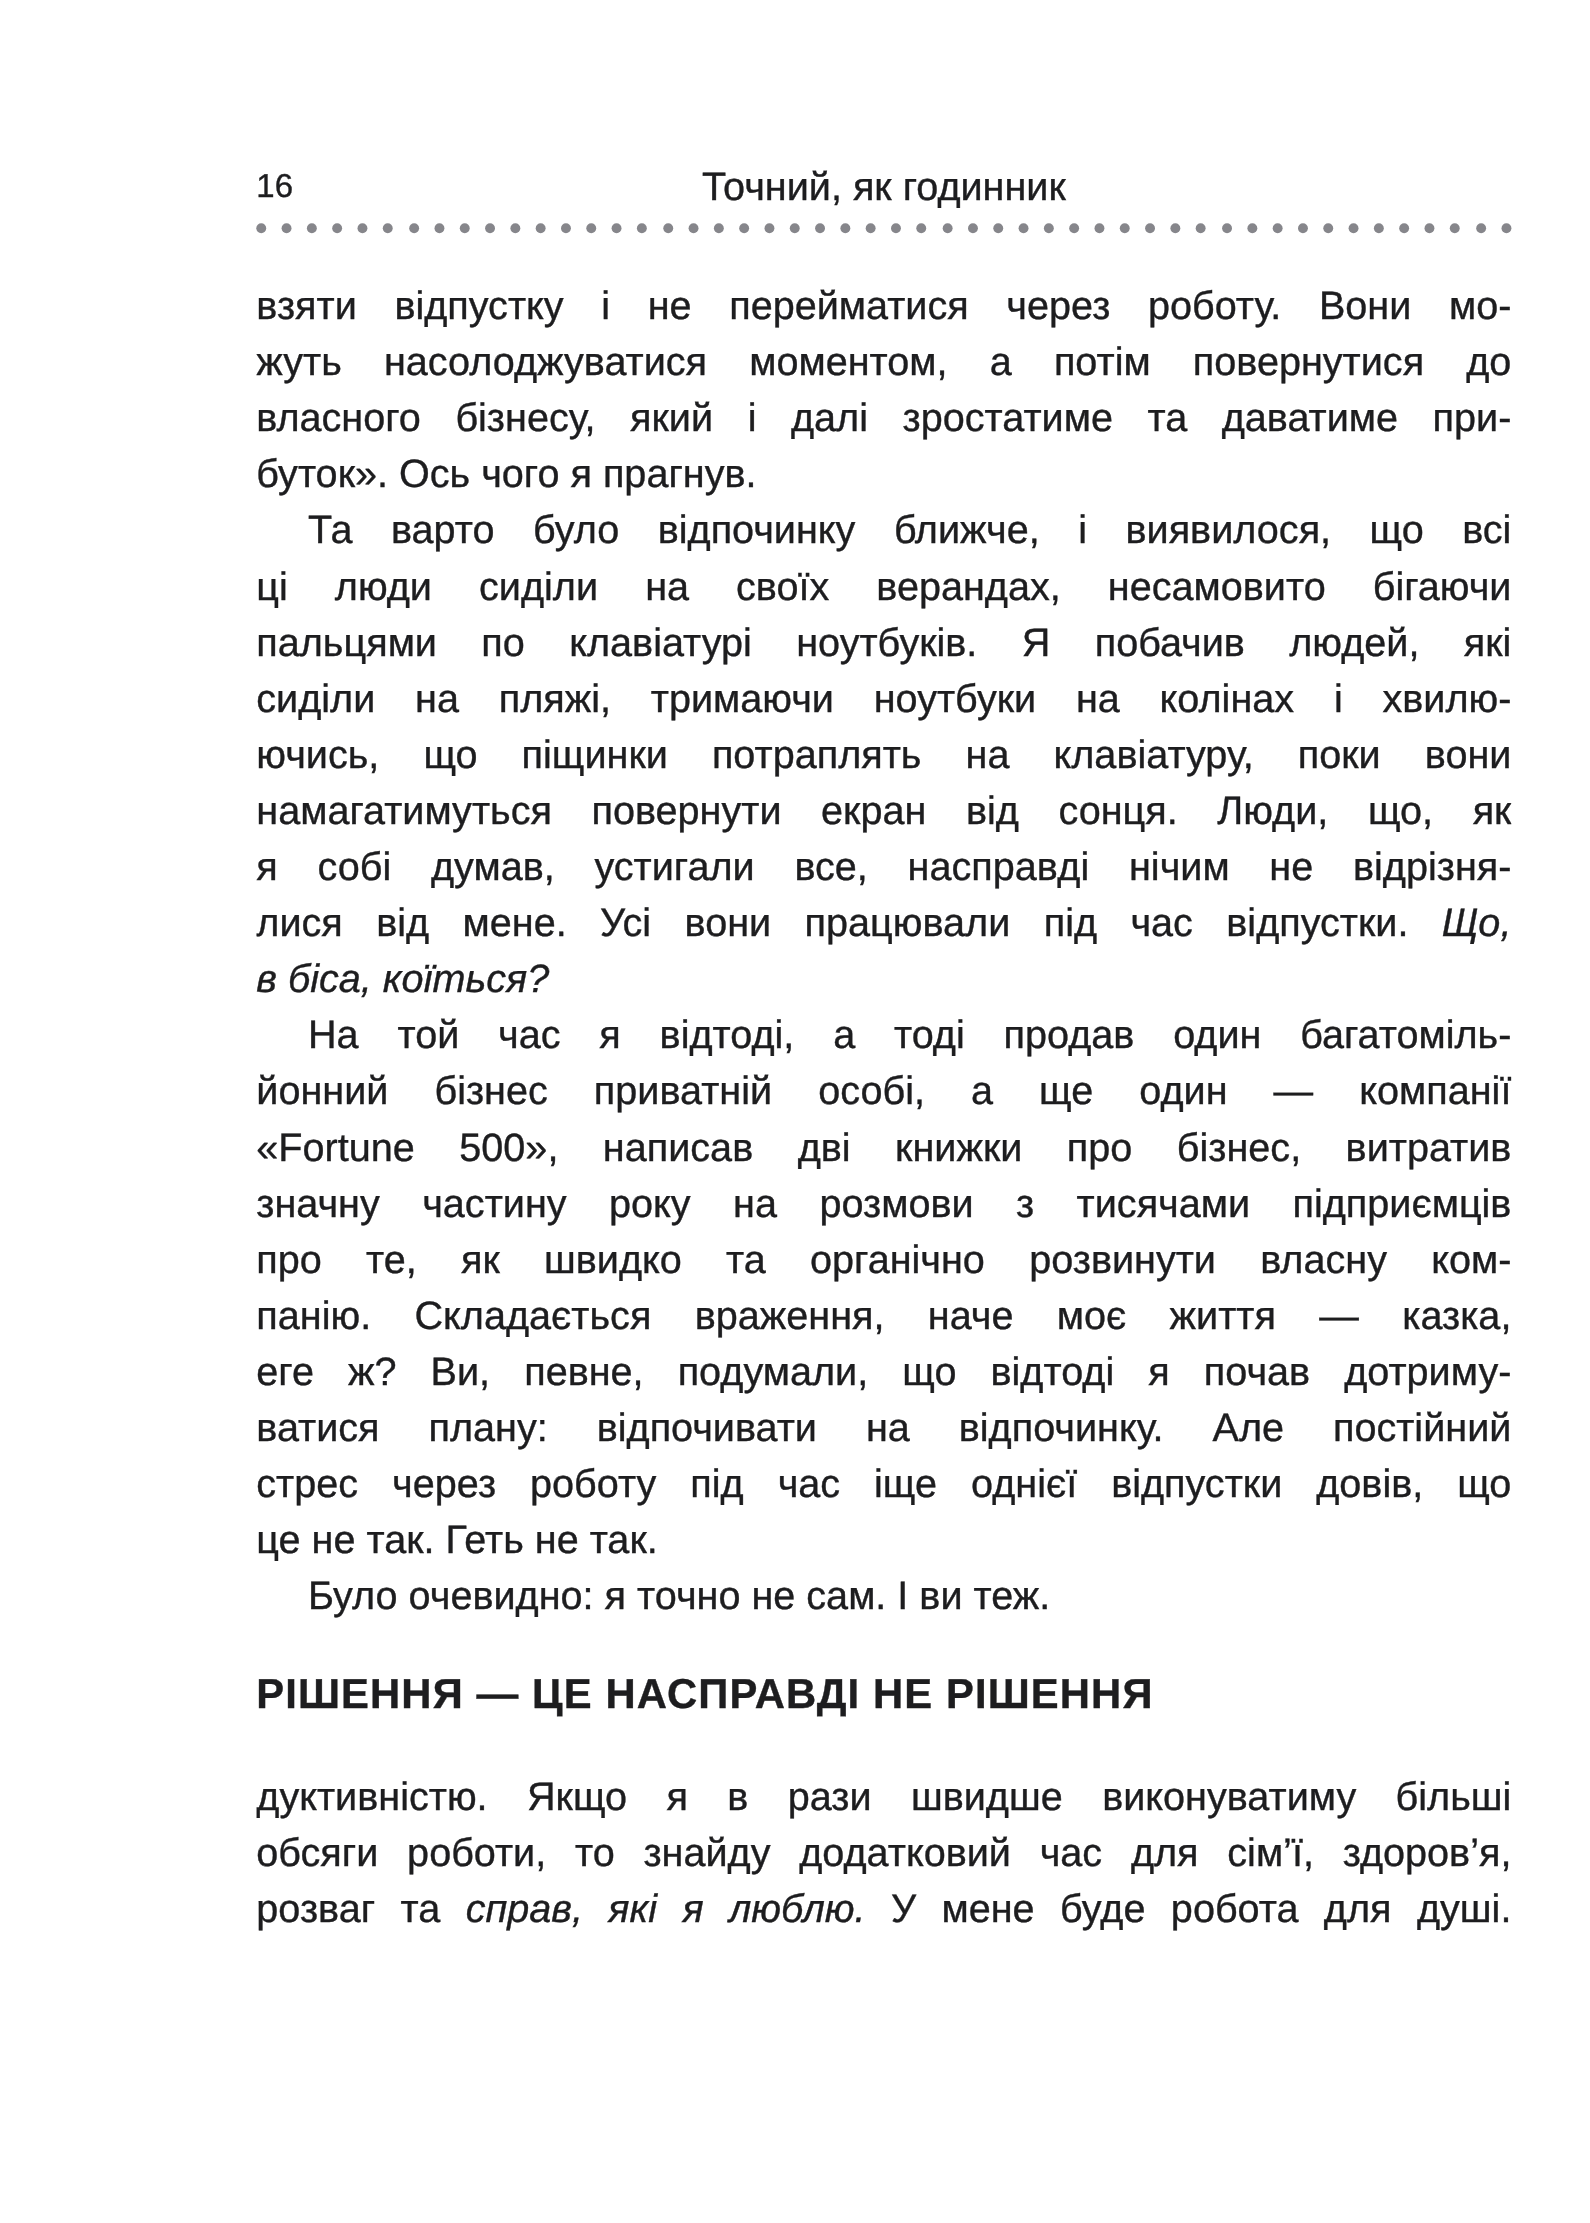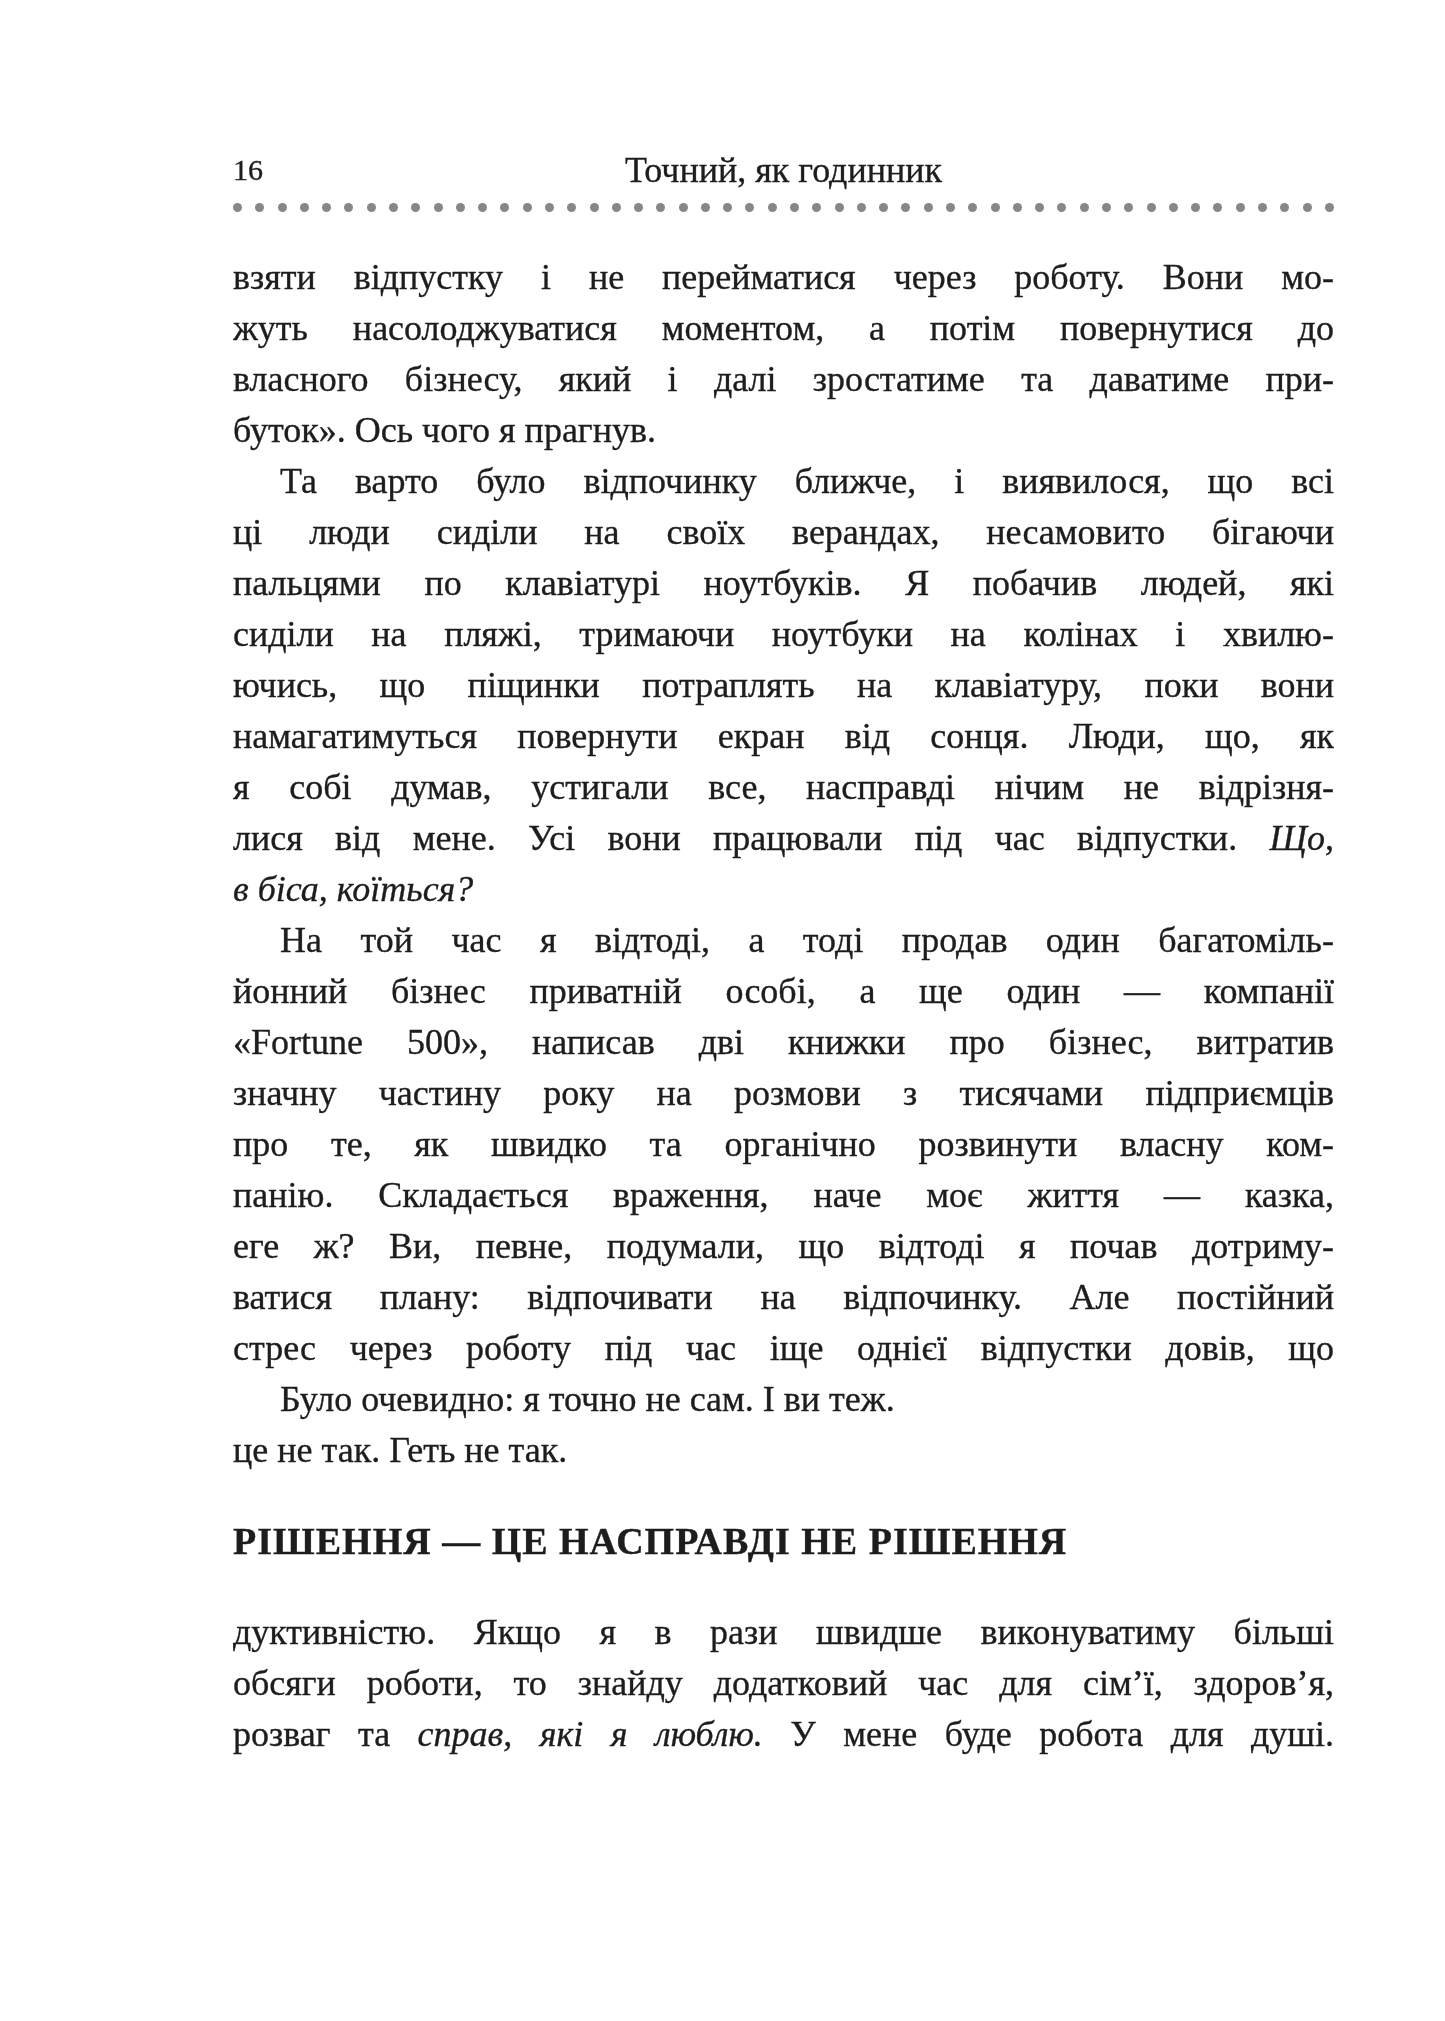--- a/index.html
+++ b/index.html
@@ -7,23 +7,23 @@
     --dot-color:#86868b;
     --bg-color:#ffffff;
   }
   html,body{margin:0;padding:0;background:var(--bg-color);}
   .page{
     position:relative;
     width:1445px;
     height:2021px;
     box-sizing:border-box;
     background:var(--bg-color);
-    padding:148px 111px 0 233px;
+    padding:148px 71px 0 233px;
     overflow:hidden;
-    font-family:Liberation Serif, serif;
+    font-family:Liberation Sans, sans-serif;
     color:var(--text-color);
     -webkit-text-stroke:0.35px currentColor;
   }
   .running-head{
     position:relative;
     height:46px;
   }
   .page-num{
     position:absolute;
     left:0;top:4px;
@@ -155,20 +155,20 @@
       <div class="line last"><span class="italic">в біса, коїться?</span></div>
       <div class="line indent"><span>На той час я відтоді, а тоді продав один багатоміль-</span></div>
       <div class="line"><span>йонний бізнес приватній особі, а ще один — компанії</span></div>
       <div class="line"><span>«Fortune 500», написав дві книжки про бізнес, витратив</span></div>
       <div class="line"><span>значну частину року на розмови з тисячами підприємців</span></div>
       <div class="line"><span>про те, як швидко та органічно розвинути власну ком-</span></div>
       <div class="line"><span>панію. Складається враження, наче моє життя — казка,</span></div>
       <div class="line"><span>еге ж? Ви, певне, подумали, що відтоді я почав дотриму-</span></div>
       <div class="line"><span>ватися плану: відпочивати на відпочинку. Але постійний</span></div>
       <div class="line"><span>стрес через роботу під час іще однієї відпустки довів, що</span></div>
+      <div class="line last"><span>це не так. Геть не так.</span></div>
       <div class="line last indent"><span>Було очевидно: я точно не сам. І ви теж.</span></div>
-      <div class="line last"><span>це не так. Геть не так.</span></div>
       <div class="heading">РІШЕННЯ — ЦЕ НАСПРАВДІ НЕ РІШЕННЯ</div>
       <div class="line"><span>дуктивністю. Якщо я в рази швидше виконуватиму більші</span></div>
       <div class="line"><span>обсяги роботи, то знайду додатковий час для сім’ї, здоров’я,</span></div>
       <div class="line"><span>розваг та </span><span class="italic">справ, які я люблю.</span><span> У мене буде робота для душі.</span></div>
     </main>
 </div>
 
 </body></html>

